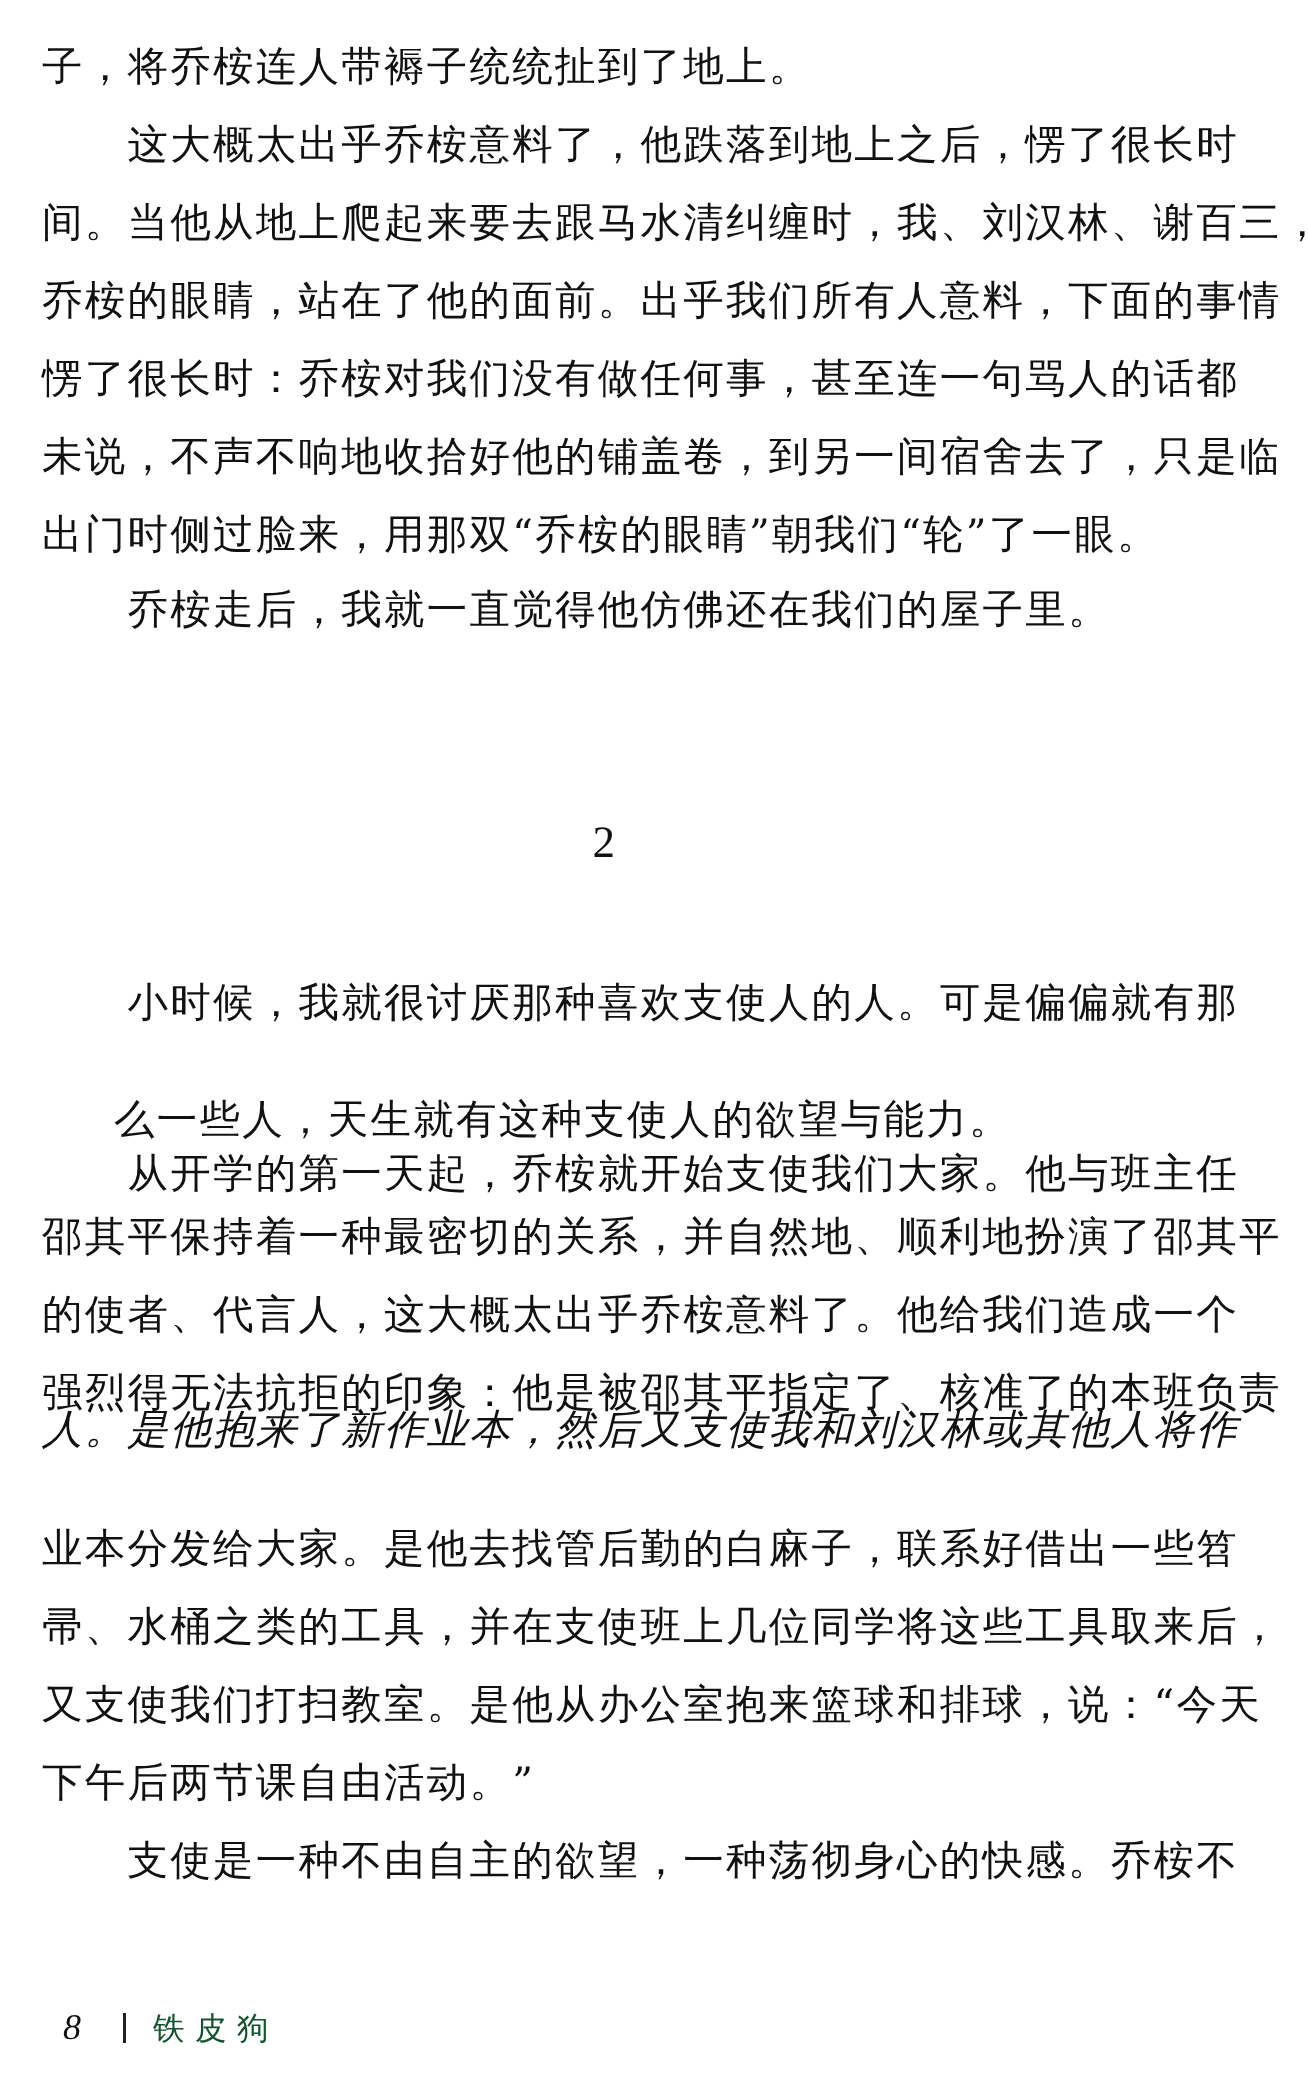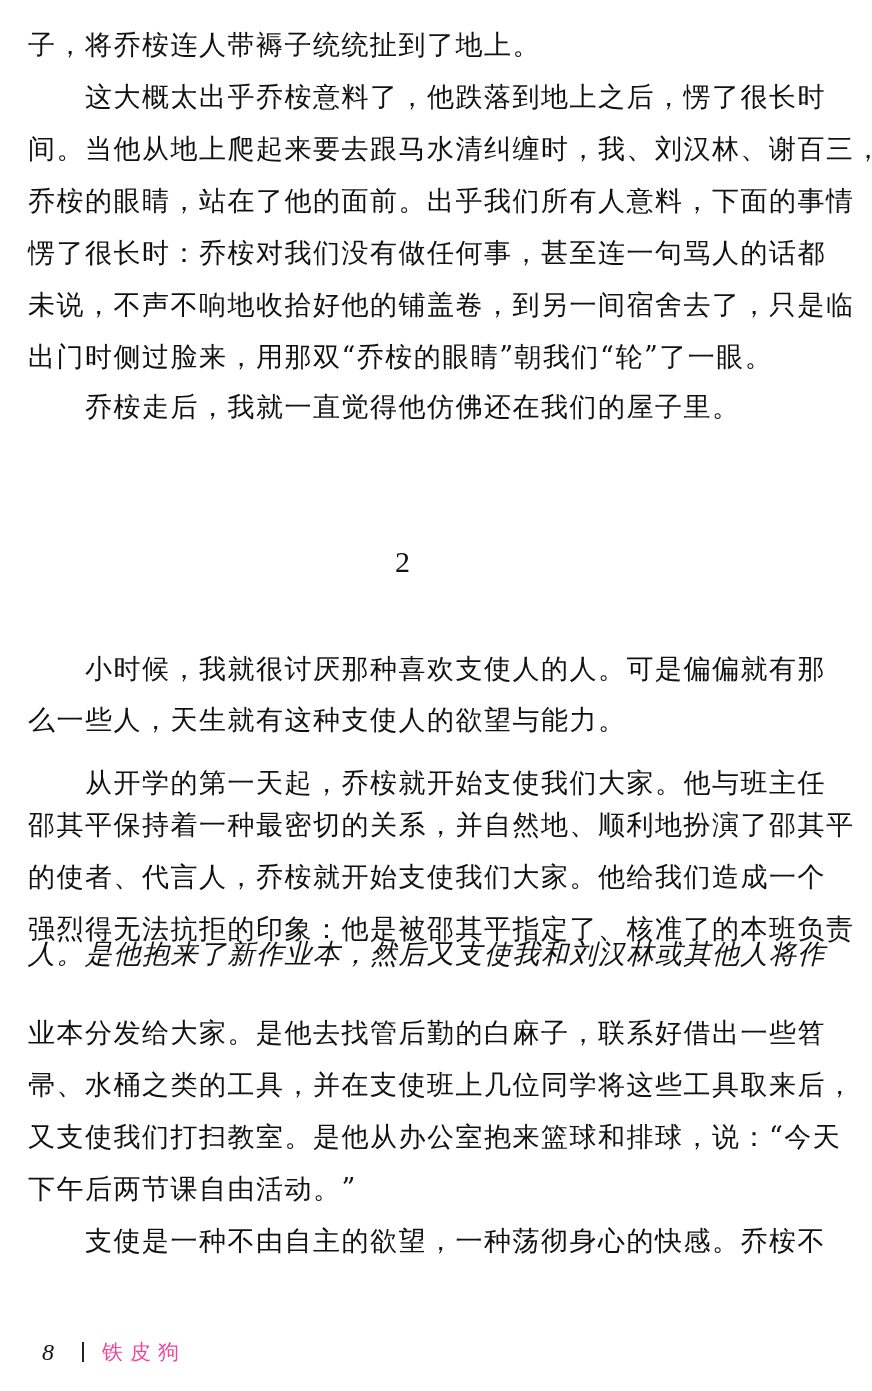--- a/index.html
+++ b/index.html
@@ -56,44 +56,44 @@
     .footer-divider {
       width: 2px;
       height: 20px;
       background: #222;
       margin-right: 18px;
     }
     .book-title {
       font-family: "DejaVu Sans", "Liberation Sans", sans-serif;
       font-size: 21px;
       letter-spacing: 7px;
-      color: #ec4899;
+      color: #14532d;
     }
   </style>
 </head>
 <body>
 
 <div class="page">
   <div id="top-block">
       <div class="line" style="top: 19px;">子，将乔桉连人带褥子统统扯到了地上。</div>
       <div class="line indent" style="top: 71px;">这大概太出乎乔桉意料了，他跌落到地上之后，愣了很长时</div>
       <div class="line" style="top: 123px;">间。当他从地上爬起来要去跟马水清纠缠时，我、刘汉林、谢百三，</div>
       <div class="line" style="top: 175px;">乔桉的眼睛，站在了他的面前。出乎我们所有人意料，下面的事情</div>
       <div class="line" style="top: 227px;">愣了很长时：乔桉对我们没有做任何事，甚至连一句骂人的话都</div>
       <div class="line" style="top: 279px;">未说，不声不响地收拾好他的铺盖卷，到另一间宿舍去了，只是临</div>
       <div class="line" style="top: 331px;">出门时侧过脸来，用那双“乔桉的眼睛”朝我们“轮”了一眼。</div>
       <div class="line indent" style="top: 383px; font-family: Liberation Mono, monospace;">乔桉走后，我就一直觉得他仿佛还在我们的屋子里。</div>
     </div>
   <div class="section-number" style="left:367px">2</div>
   <div id="bottom-block">
       <div class="line indent" style="top: 643px; text-align: center;">小时候，我就很讨厌那种喜欢支使人的人。可是偏偏就有那</div>
-      <div class="line" style="top: 694px;">么一些人，天生就有这种支使人的欲望与能力。</div>
+      <div class="line" style="top: 721px; margin-left: 48px;">么一些人，天生就有这种支使人的欲望与能力。</div>
       <div class="line indent" style="top: 757px; text-align: right;">从开学的第一天起，乔桉就开始支使我们大家。他与班主任</div>
       <div class="line" style="top: 799px;">邵其平保持着一种最密切的关系，并自然地、顺利地扮演了邵其平</div>
-      <div class="line" style="top: 851px;">的使者、代言人，乔桉就开始支使我们大家。他给我们造成一个</div>
+      <div class="line" style="top: 851px;">的使者、代言人，这大概太出乎乔桉意料了。他给我们造成一个</div>
       <div class="line" style="top: 903px;">强烈得无法抗拒的印象：他是被邵其平指定了、核准了的本班负责</div>
       <div class="line" style="top: 928px; font-style: italic;">人。是他抱来了新作业本，然后又支使我和刘汉林或其他人将作</div>
       <div class="line" style="top: 1007px;">业本分发给大家。是他去找管后勤的白麻子，联系好借出一些笤</div>
       <div class="line" style="top: 1059px;">帚、水桶之类的工具，并在支使班上几位同学将这些工具取来后，</div>
       <div class="line" style="top: 1111px;">又支使我们打扫教室。是他从办公室抱来篮球和排球，说：“今天</div>
       <div class="line" style="top: 1163px;">下午后两节课自由活动。”</div>
       <div class="line indent" style="top: 1215px;">支使是一种不由自主的欲望，一种荡彻身心的快感。乔桉不</div>
     </div>
 </div>
 

